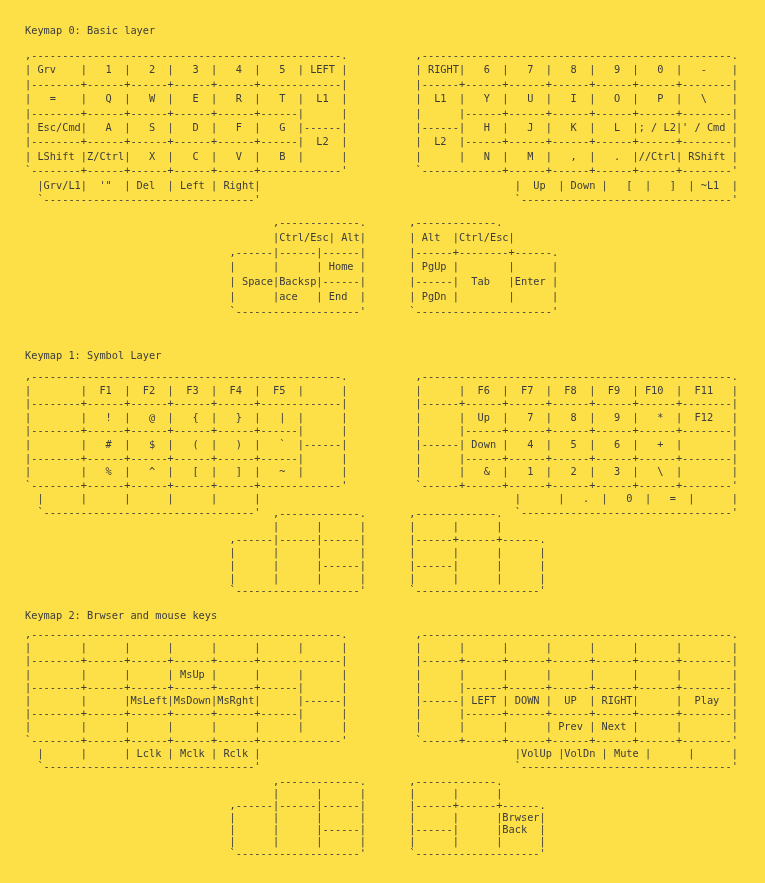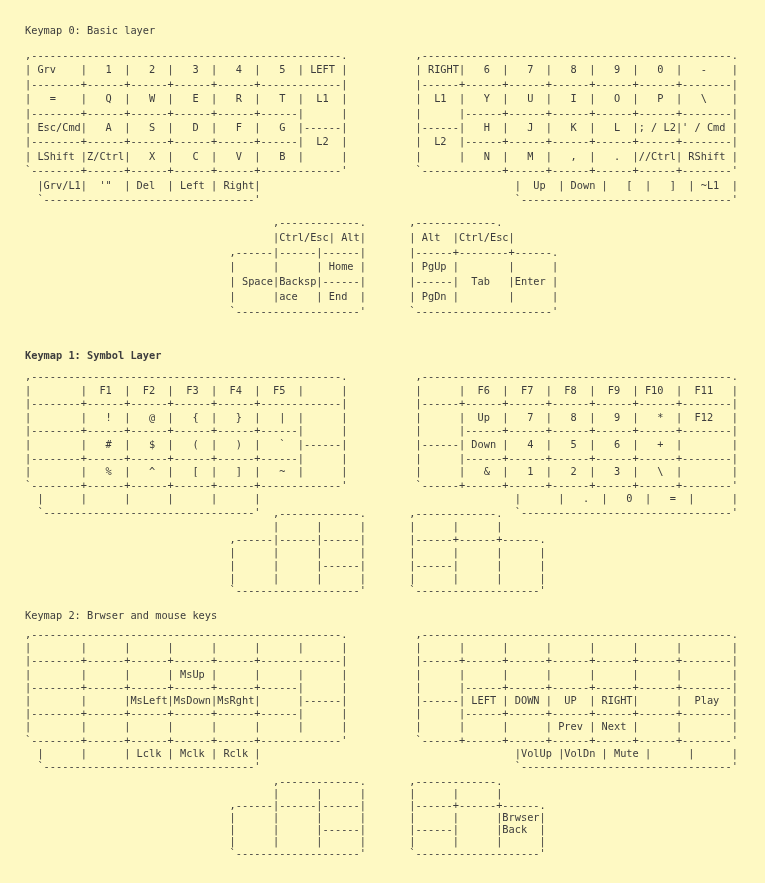--- a/index.html
+++ b/index.html
@@ -22,31 +22,31 @@
     font-family: inherit;
     font-size: 10.3px;
     color: #3d3d3d;
     white-space: pre;
     letter-spacing: 0;
   }
   .heading { line-height: 14px; }
   #h0  { top: 23px; }
   #k0a { top: 48px;  line-height: 14.4px; }
   #k0c { top: 215px; line-height: 14.8px; }
-  #h1  { top: 348px; font-weight: bold; }
+  #h1  { top: 348px; }
   #k1a { top: 370px; line-height: 13.6px; }
   #k1c { top: 507px; line-height: 12.9px; }
   #h2  { top: 608px; }
   #k2a { top: 628px; line-height: 13.2px; }
   #k2c { top: 775px; line-height: 12.0px; }
 </style>
 </head>
 <body>
 
-<div class="doc" style="background: #fef9c3; color: rgb(61, 61, 61);">
+<div class="doc" style="background: #fde047; color: rgb(61, 61, 61);">
   <pre id="h0" class="heading">Keymap 0: Basic layer</pre>
   <pre id="k0a">,--------------------------------------------------.           ,--------------------------------------------------.
 | Grv    |   1  |   2  |   3  |   4  |   5  | LEFT |           | RIGHT|   6  |   7  |   8  |   9  |   0  |   -    |
 |--------+------+------+------+------+-------------|           |------+------+------+------+------+------+--------|
 |   =    |   Q  |   W  |   E  |   R  |   T  |  L1  |           |  L1  |   Y  |   U  |   I  |   O  |   P  |   \    |
 |--------+------+------+------+------+------|      |           |      |------+------+------+------+------+--------|
 | Esc/Cmd|   A  |   S  |   D  |   F  |   G  |------|           |------|   H  |   J  |   K  |   L  |; / L2|' / Cmd |
 |--------+------+------+------+------+------|  L2  |           |  L2  |------+------+------+------+------+--------|
 | LShift |Z/Ctrl|   X  |   C  |   V  |   B  |      |           |      |   N  |   M  |   ,  |   .  |//Ctrl| RShift |
 `--------+------+------+------+------+-------------'           `-------------+------+------+------+------+--------'

